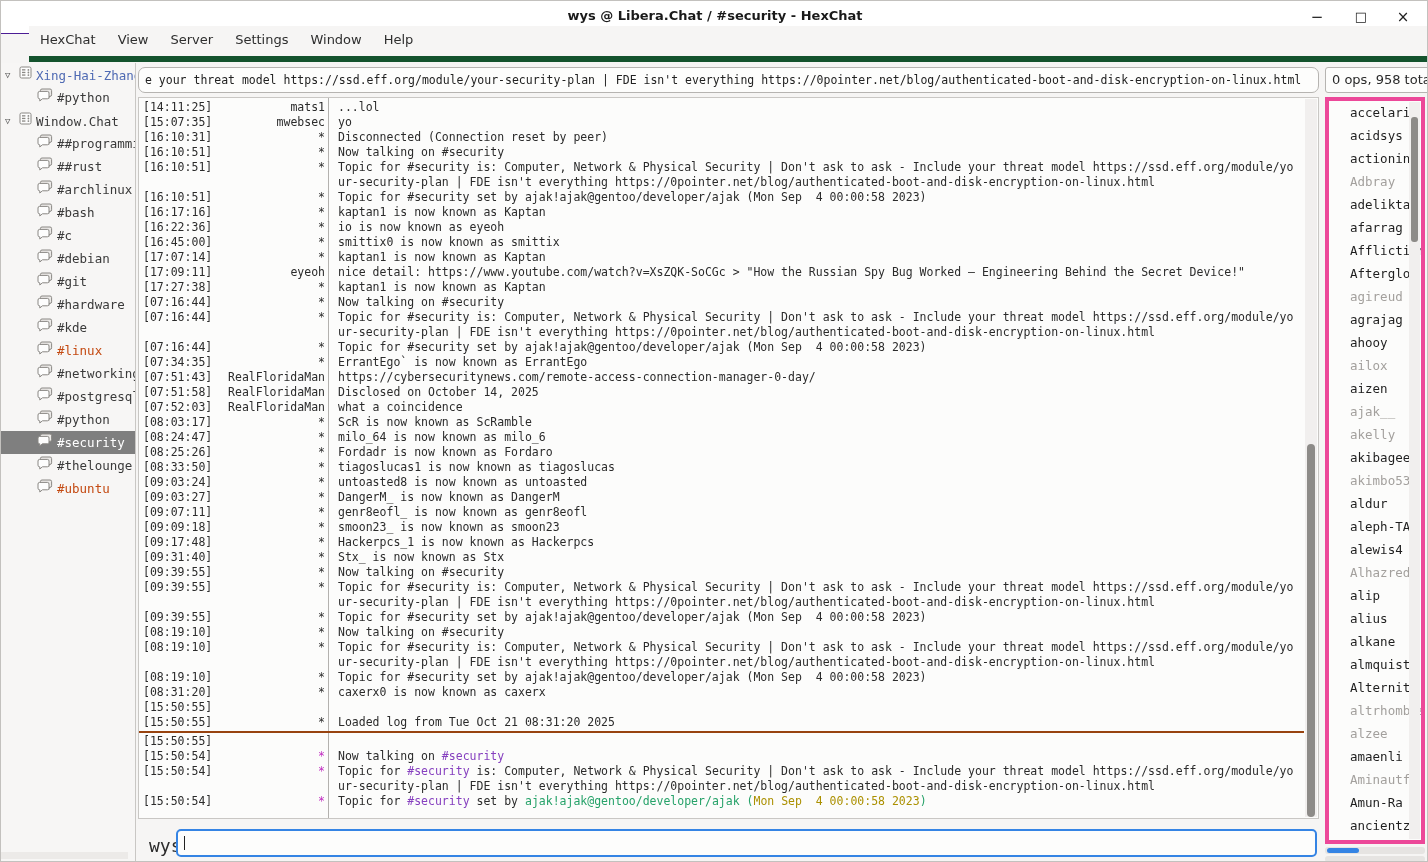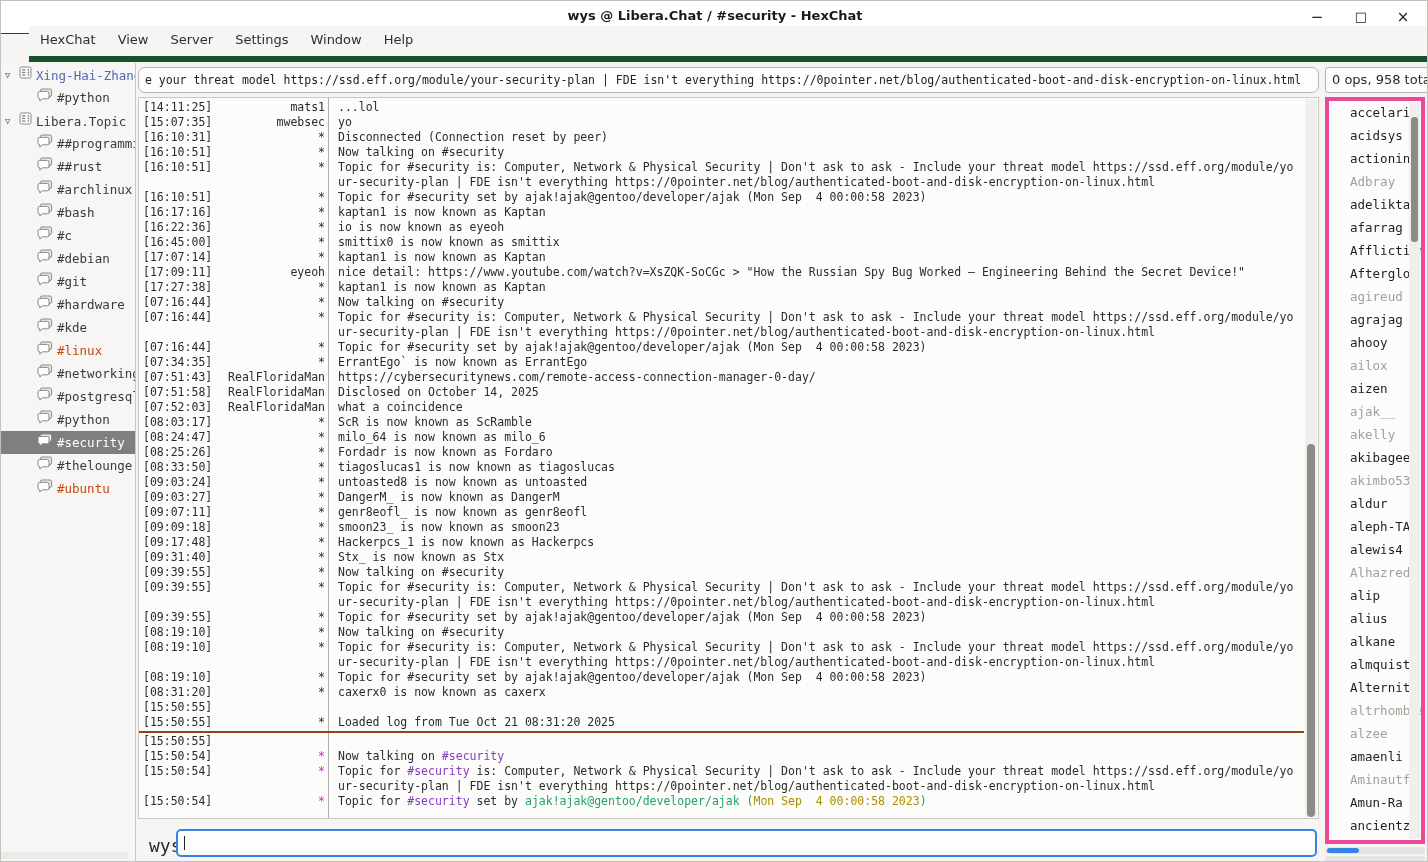--- a/index.html
+++ b/index.html
@@ -109,21 +109,21 @@
             <path d="M2.6 3.4 h7.8 a1.6 1.6 0 0 1 1.6 1.6 v4.2 a1.6 1.6 0 0 1 -1.6 1.6 h-5 l-2.6 2.2 v-2.2 h-0.2 a1.6 1.6 0 0 1 -1.6 -1.6 v-4.2 a1.6 1.6 0 0 1 1.6 -1.6 z" fill="#fdfdfd" stroke="#8a8884"></path>
           </svg></span><span class="label">#python</span></div>
       <div class="tree-row server-row"><span class="expander">▽</span><span class="tree-icon"><svg width="13" height="13" viewBox="0 0 13 13">
             <rect x="1" y="1" width="11" height="11" rx="1.5" fill="#fdfdfd" stroke="#8a8884"></rect>
             <rect x="3" y="3.2" width="3.4" height="1.3" fill="#8a8884"></rect>
             <rect x="3" y="5.8" width="3.4" height="1.3" fill="#8a8884"></rect>
             <rect x="3" y="8.4" width="3.4" height="1.3" fill="#8a8884"></rect>
             <circle cx="9.4" cy="3.9" r="0.9" fill="#8a8884"></circle>
             <circle cx="9.4" cy="6.5" r="0.9" fill="#8a8884"></circle>
             <circle cx="9.4" cy="9.1" r="0.9" fill="#8a8884"></circle>
-          </svg></span><span class="label">Libera.Topic</span></div>
+          </svg></span><span class="label">Window.Chat</span></div>
       <div class="tree-row channel-row"><span class="tree-icon"><svg width="16" height="14" viewBox="0 0 16 14">
             <path d="M5 1 h8 a1.6 1.6 0 0 1 1.6 1.6 v4.2 a1.6 1.6 0 0 1 -1.6 1.6 h-1 v2 l-2.4 -2 h-4.6 a1.6 1.6 0 0 1 -1.6 -1.6 v-4.2 a1.6 1.6 0 0 1 1.6 -1.6 z" fill="#eceae8" stroke="#8a8884"></path>
             <path d="M2.6 3.4 h7.8 a1.6 1.6 0 0 1 1.6 1.6 v4.2 a1.6 1.6 0 0 1 -1.6 1.6 h-5 l-2.6 2.2 v-2.2 h-0.2 a1.6 1.6 0 0 1 -1.6 -1.6 v-4.2 a1.6 1.6 0 0 1 1.6 -1.6 z" fill="#fdfdfd" stroke="#8a8884"></path>
           </svg></span><span class="label">##programming</span></div>
       <div class="tree-row channel-row"><span class="tree-icon"><svg width="16" height="14" viewBox="0 0 16 14">
             <path d="M5 1 h8 a1.6 1.6 0 0 1 1.6 1.6 v4.2 a1.6 1.6 0 0 1 -1.6 1.6 h-1 v2 l-2.4 -2 h-4.6 a1.6 1.6 0 0 1 -1.6 -1.6 v-4.2 a1.6 1.6 0 0 1 1.6 -1.6 z" fill="#eceae8" stroke="#8a8884"></path>
             <path d="M2.6 3.4 h7.8 a1.6 1.6 0 0 1 1.6 1.6 v4.2 a1.6 1.6 0 0 1 -1.6 1.6 h-5 l-2.6 2.2 v-2.2 h-0.2 a1.6 1.6 0 0 1 -1.6 -1.6 v-4.2 a1.6 1.6 0 0 1 1.6 -1.6 z" fill="#fdfdfd" stroke="#8a8884"></path>
           </svg></span><span class="label">##rust</span></div>
       <div class="tree-row channel-row"><span class="tree-icon"><svg width="16" height="14" viewBox="0 0 16 14">
             <path d="M5 1 h8 a1.6 1.6 0 0 1 1.6 1.6 v4.2 a1.6 1.6 0 0 1 -1.6 1.6 h-1 v2 l-2.4 -2 h-4.6 a1.6 1.6 0 0 1 -1.6 -1.6 v-4.2 a1.6 1.6 0 0 1 1.6 -1.6 z" fill="#eceae8" stroke="#8a8884"></path>

